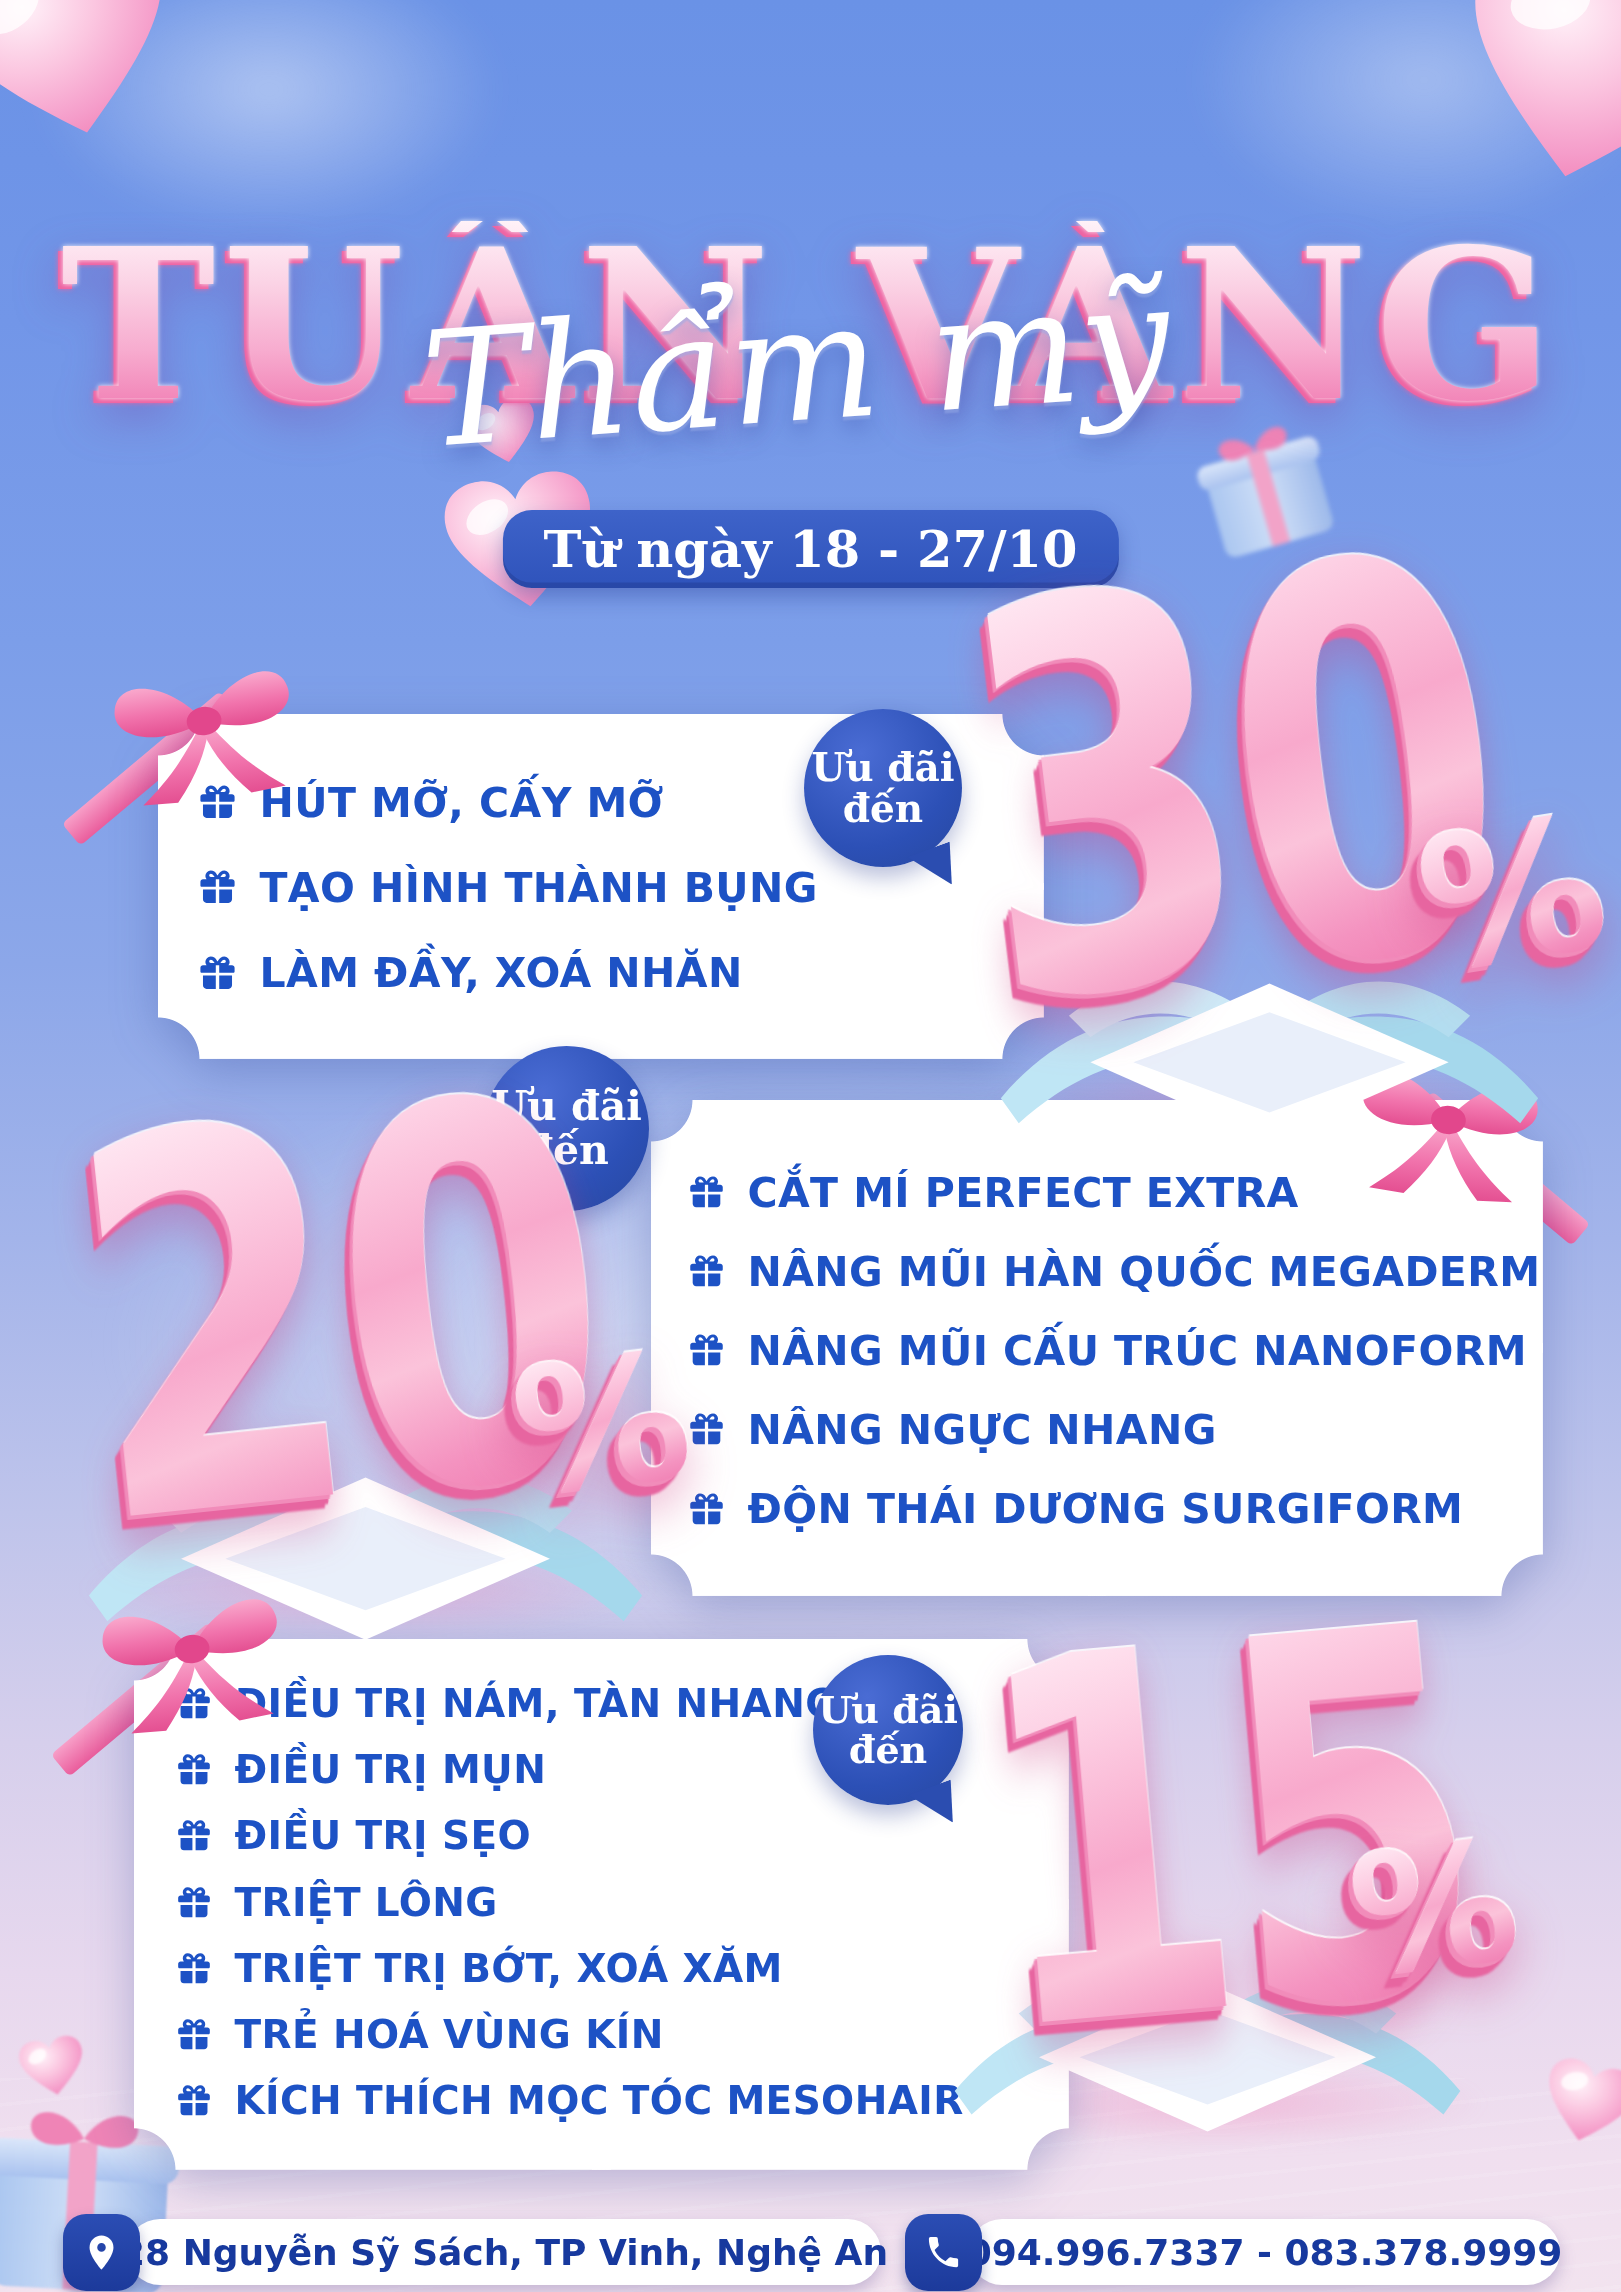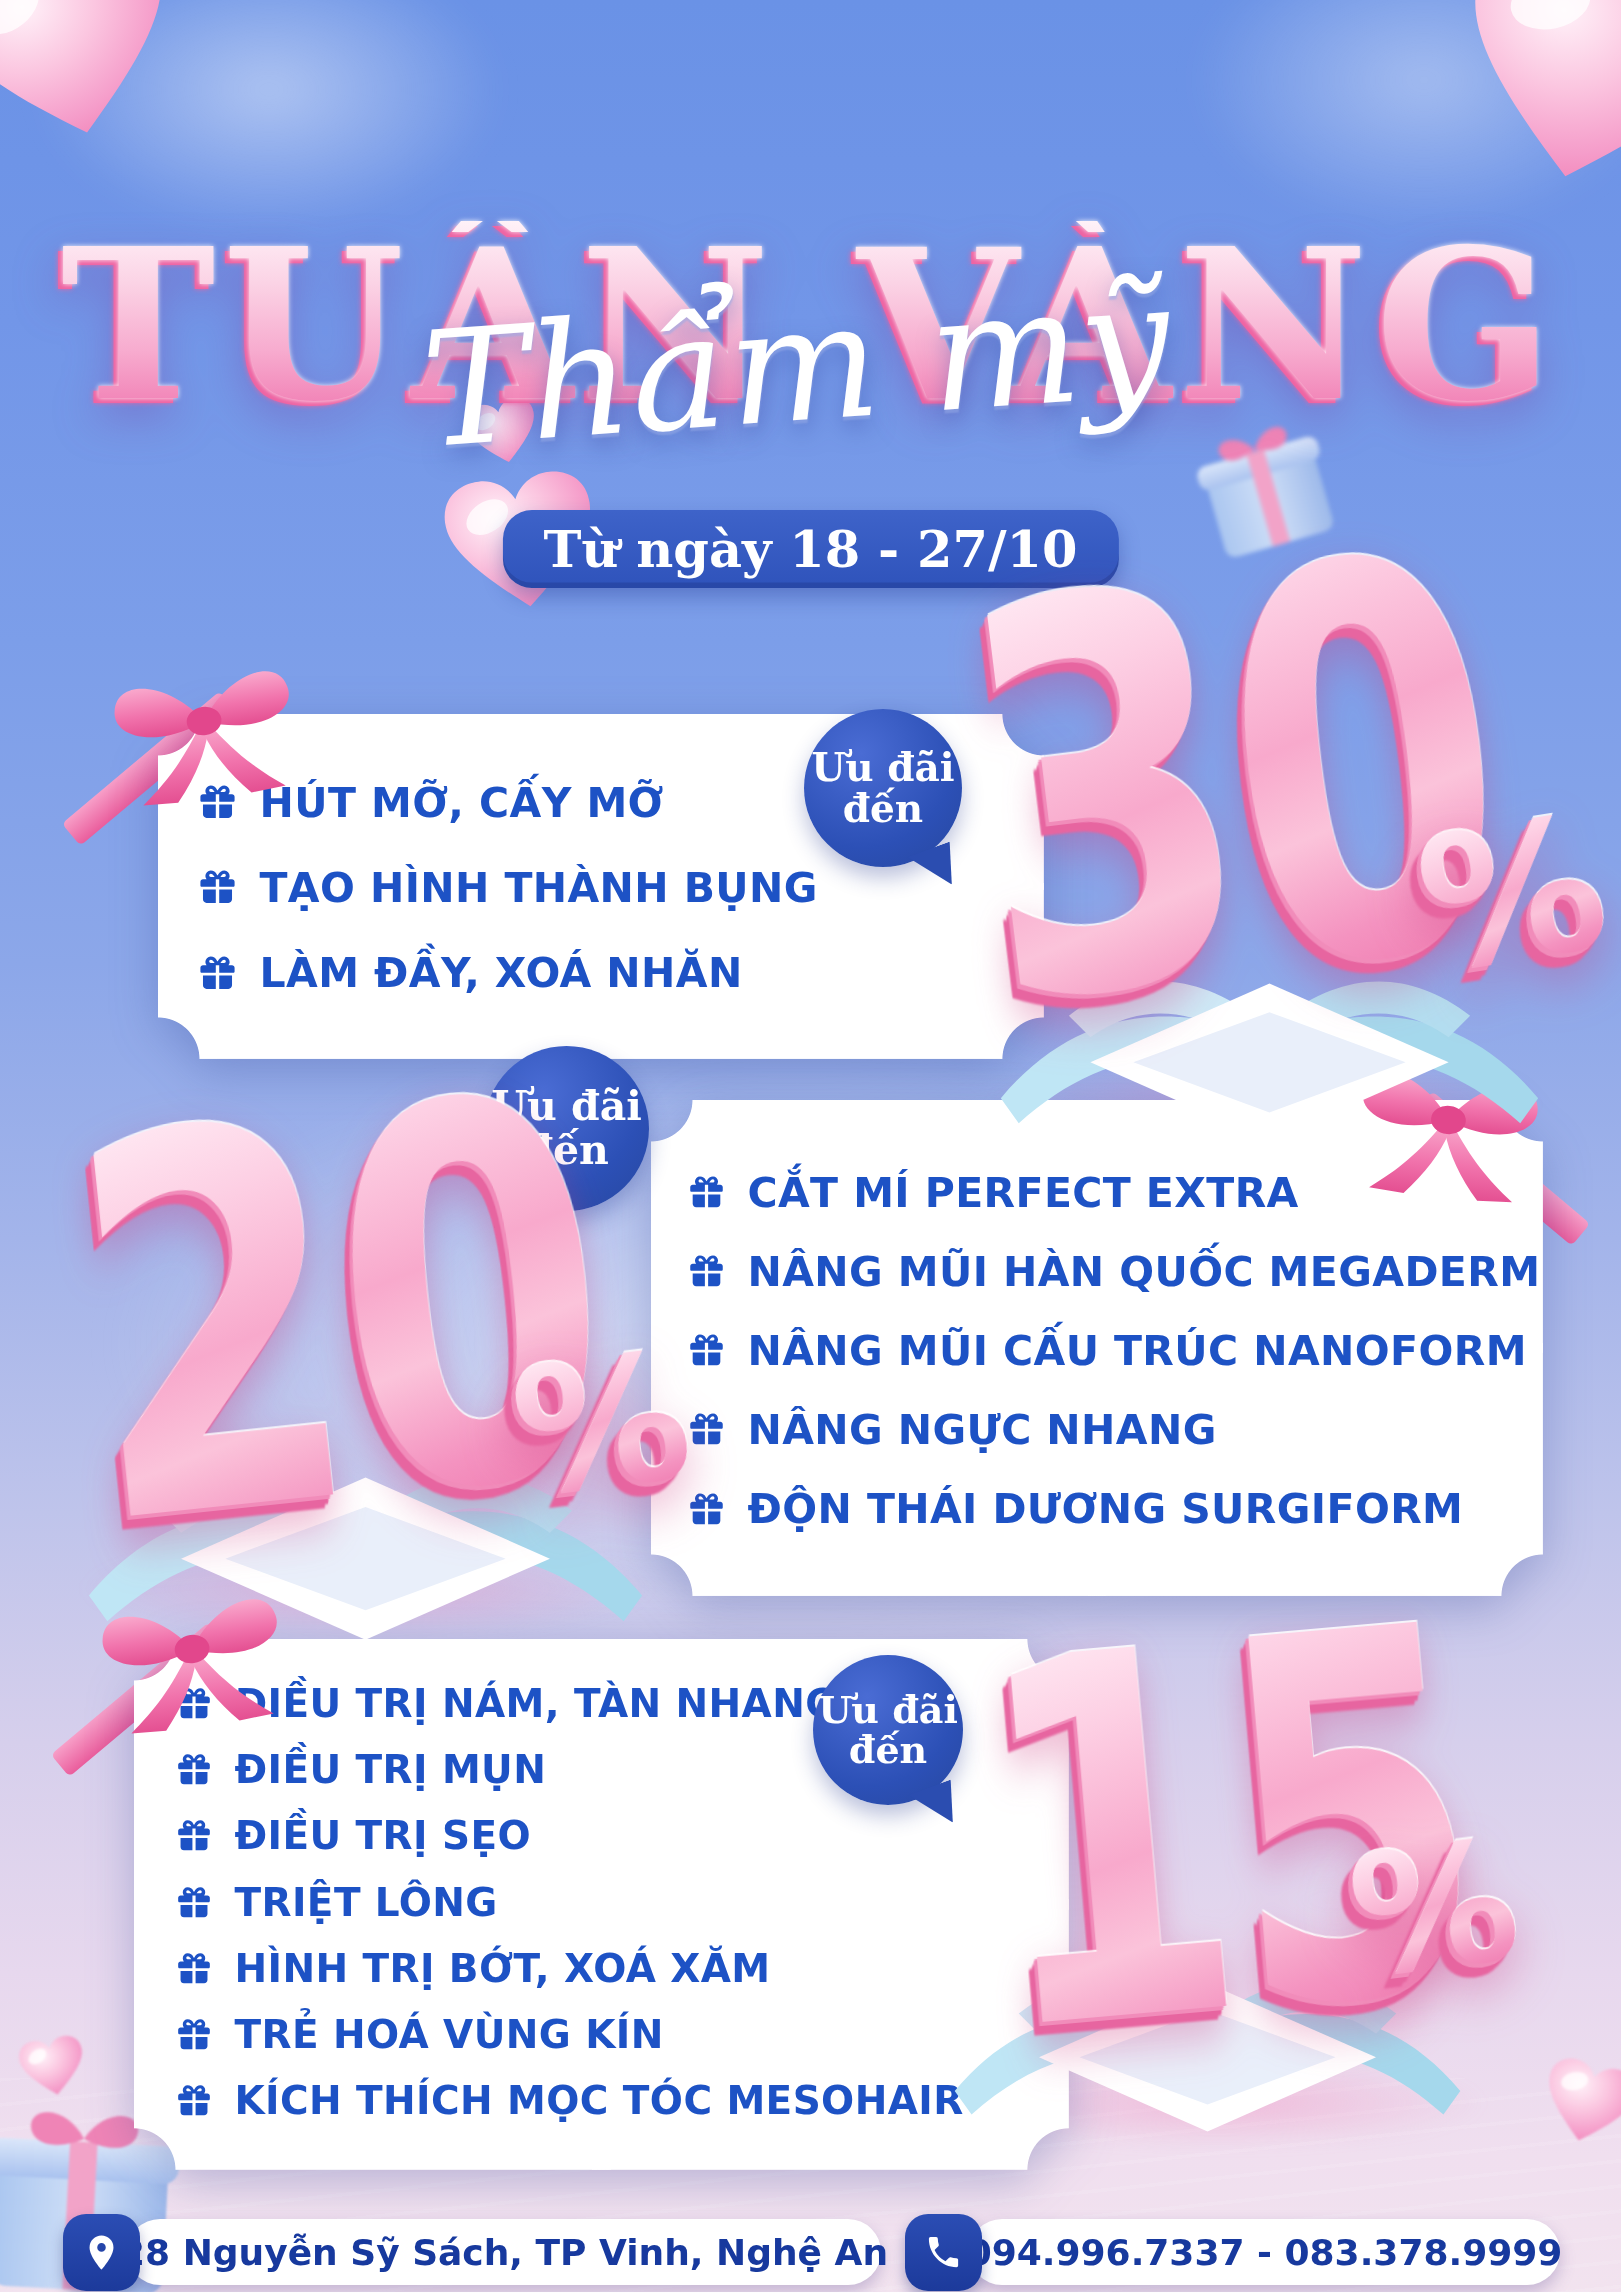--- a/index.html
+++ b/index.html
@@ -287,21 +287,21 @@
     <div class="service">
       <svg width="38" height="38" viewBox="0 0 24 24">
           <use href="#giftGlyph"></use>
         </svg>
       <span class="txt">TRIỆT LÔNG</span>
     </div>
     <div class="service">
       <svg width="38" height="38" viewBox="0 0 24 24">
           <use href="#giftGlyph"></use>
         </svg>
-      <span class="txt">HÌNH TRỊ BỚT, XOÁ XĂM</span>
+      <span class="txt">TRIỆT TRỊ BỚT, XOÁ XĂM</span>
     </div>
     <div class="service">
       <svg width="38" height="38" viewBox="0 0 24 24">
           <use href="#giftGlyph"></use>
         </svg>
       <span class="txt">TRẺ HOÁ VÙNG KÍN</span>
     </div>
     <div class="service">
       <svg width="38" height="38" viewBox="0 0 24 24">
           <use href="#giftGlyph"></use>

